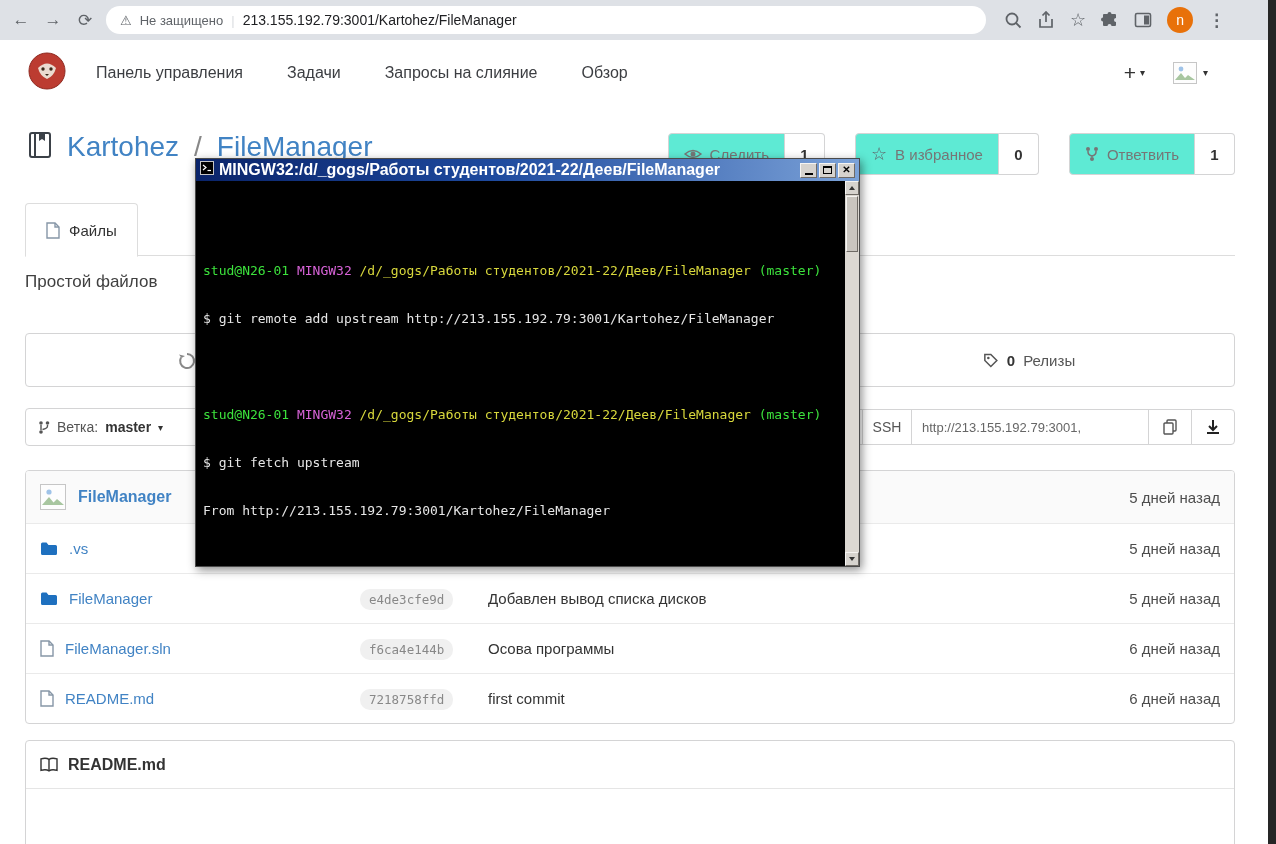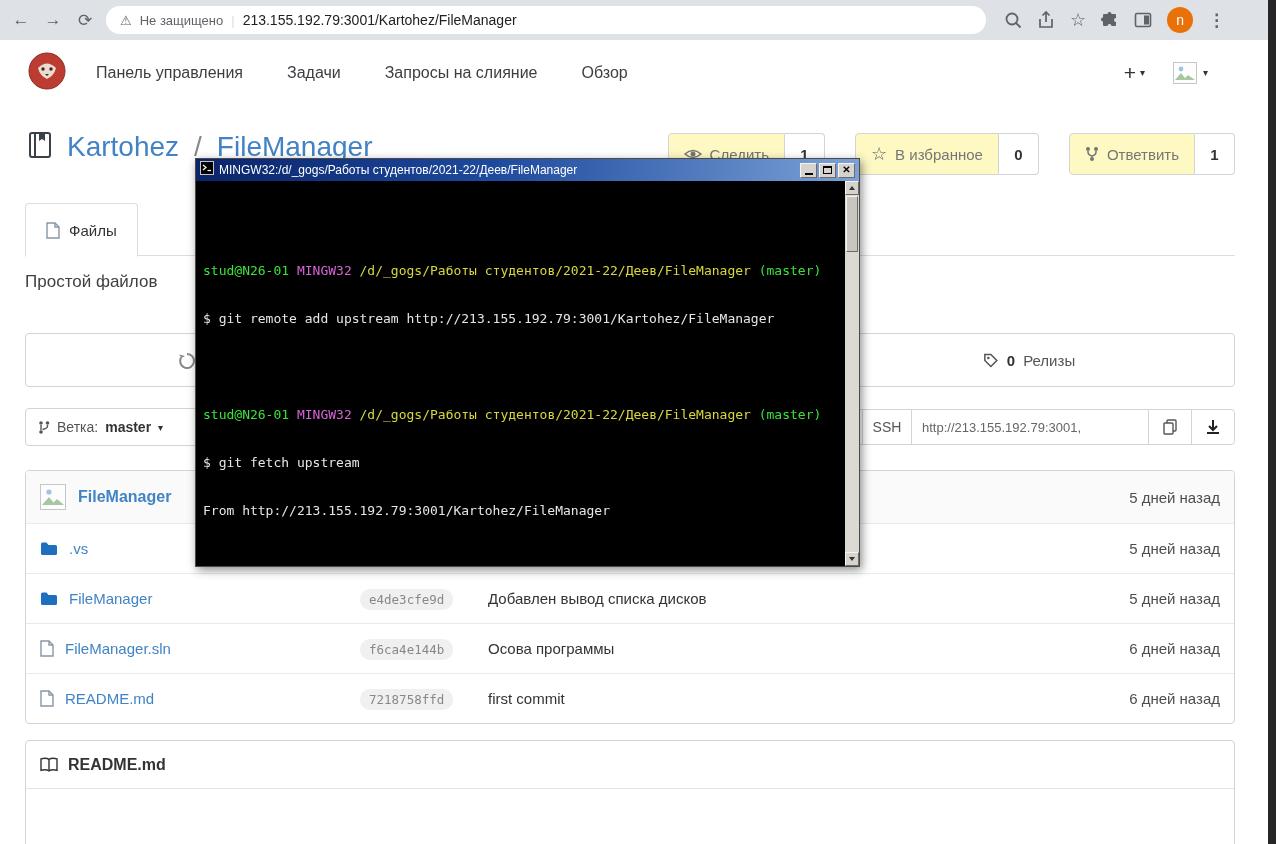--- a/index.html
+++ b/index.html
@@ -35,21 +35,21 @@
   .caret { font-size:10px; color:#333; }
   .user-menu { display:flex; align-items:center; gap:6px; }
   .avatar-ph { display:inline-flex; }
 
   
   .repo-title { position:absolute; top:130px; left:25px; display:flex; align-items:center; gap:12px; }
   .repo-owner, .repo-name { font-size:28px; color:var(--link_blue,#4183c4); }
   .repo-sep { font-size:28px; color:#888; margin:0 3px; }
   .repo-actions { position:absolute; top:133px; right:41px; display:flex; gap:30px; }
   .action-group { display:flex; }
-  .action-btn { display:flex; align-items:center; gap:8px; padding:12px 15px; height:42px; background:#fef9c3;
+  .action-btn { display:flex; align-items:center; gap:8px; padding:12px 15px; height:42px; background:#5eead4;
                 border:1px solid #d4d4d5; border-radius:4px 0 0 4px; color:#767676; font-size:15px; }
   .action-count { display:flex; align-items:center; justify-content:center; min-width:40px; height:42px;
                   border:1px solid #d4d4d5; border-left:none; border-radius:0 4px 4px 0;
                   font-weight:bold; color:#333; font-size:15px; background:#fff; }
 
   
   .tabs { position:absolute; top:203px; left:25px; right:41px; height:53px; border-bottom:1px solid #ddd; }
   .tab-active { display:inline-flex; align-items:center; gap:9px; height:54px; padding:0 20px; background:#fff;
                 border:1px solid #ddd; border-bottom:1px solid #fff; border-radius:4px 4px 0 0;
                 font-size:15px; color:#333; }
@@ -100,21 +100,21 @@
                 border-radius:4px; background:#fff; }
   .readme-header { height:48px; display:flex; align-items:center; gap:10px; padding:0 14px;
                    border-bottom:1px solid #e5e5e5; font-size:16px; font-weight:bold; color:#333; }
 
   
   .terminal { position:absolute; left:195px; top:158px; width:665px; height:409px; z-index:40;
               border:1px solid #4a4a4a; box-shadow:2px 3px 9px rgba(0,0,0,.45); background:#000; }
   .term-titlebar { height:22px;
       background:linear-gradient(90deg, var(--titlebar_start,#0a246a), #1e4a9e 45%, var(--titlebar_end,#7ba2d8));
       display:flex; align-items:center; padding:0 4px; gap:5px; }
-  .term-title { color:#fff; font-size:12px; font-weight:normal; white-space:nowrap; overflow:hidden; flex:1; }
+  .term-title { color:#fff; font-size:16px; font-weight:bold; white-space:nowrap; overflow:hidden; flex:1; }
   .term-btns { display:flex; gap:2px; }
   .tb { width:17px; height:15px; background:#d6d3ce; border:1px solid;
         border-color:#f5f4f2 #6e6a65 #6e6a65 #f5f4f2; display:flex; align-items:center; justify-content:center; }
   .glyph-min { width:8px; height:2px; background:#000; margin-top:8px; }
   .glyph-max { width:9px; height:8px; border:1px solid #000; border-top-width:2px; }
   .glyph-close { font-size:10px; font-weight:bold; color:#000; line-height:1; }
   .term-body { position:absolute; top:22px; left:0; right:14px; bottom:0; background:#000; padding:2px 7px;
                font-family:"DejaVu Sans Mono",monospace; font-size:13px; line-height:16px;
                white-space:pre; overflow:hidden; }
   .t-line { min-height:16px; }

